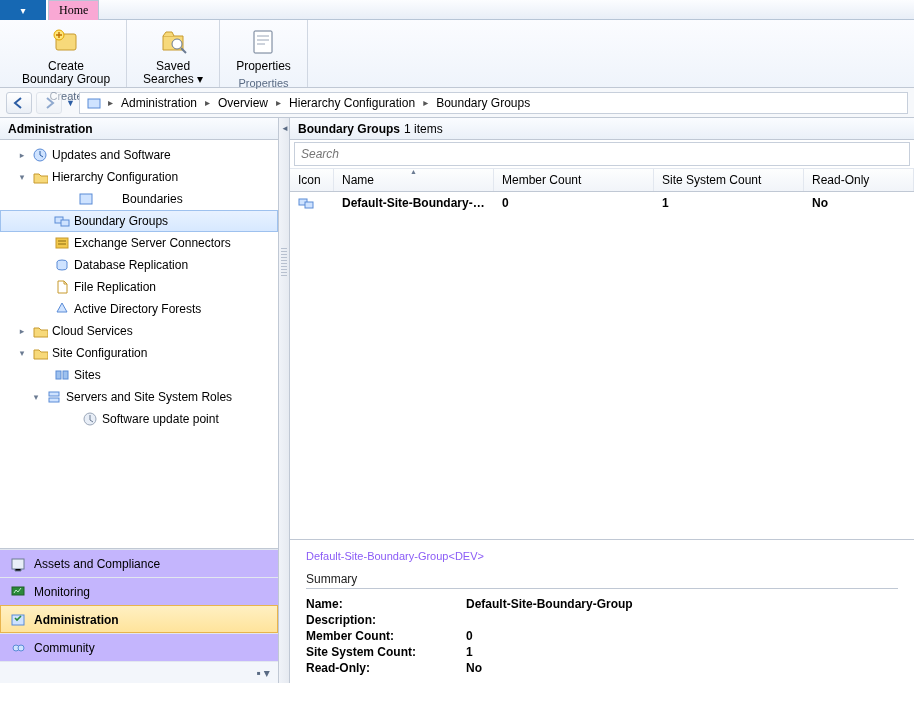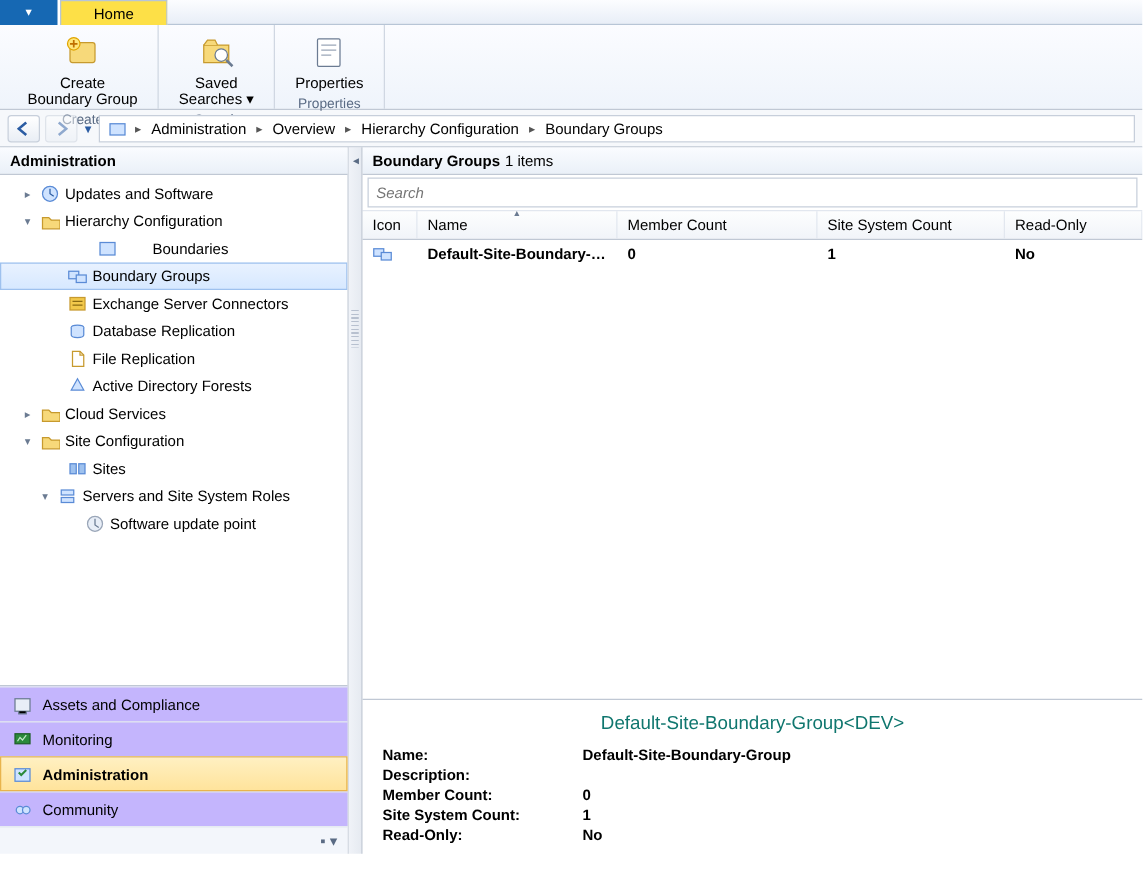--- a/index.html
+++ b/index.html
@@ -1,21 +1,21 @@
 <!DOCTYPE html>
 <html><head>
 <meta charset="utf-8">
 <style>
   * { box-sizing: border-box; margin: 0; padding: 0; font-family: "Segoe UI", Tahoma, sans-serif; font-size: 12px; }
   body { width: 914px; height: 709px; overflow: hidden; background: #fff; color: #000; }
 
   
   .titlebar { height: 20px; background: #fff; display:flex; }
   .handle { width:46px; height:20px; background:#1668b3; display:flex; align-items:center; justify-content:center; color:#fff; font-size:10px;}
-  .tab-home { border:1px solid #b7c5d6; border-bottom:none; padding:2px 26px; margin-left:2px; background:#fde047; height:20px; display:flex; align-items:center; }
+  .tab-home { border:1px solid #b7c5d6; border-bottom:none; padding:2px 10px; margin-left:2px; background:#f9a8d4; height:20px; display:flex; align-items:center;font-family:Liberation Serif, serif; }
   .rest-strip { flex:1; border-bottom:1px solid #b7c5d6; background:linear-gradient(#fcfdff,#e8eef7); }
 
   
   .ribbon { height:68px; border-bottom:1px solid #c0c8d4; background:linear-gradient(#fbfcff,#eff4fb); display:flex; padding:0 6px;}
   .rgrp { border-right:1px solid #d0d7e2; padding:4px 10px 2px 10px; display:flex; flex-direction:column; align-items:center; justify-content:space-between; }
   .rbtn { display:flex; flex-direction:column; align-items:center; gap:2px; padding:2px 6px; cursor:default; text-align:center; line-height:1.1; }
   .rlabel { color:#5a6b84; font-size:11px; padding-top:2px; }
   .icon32 { width:32px; height:32px; display:flex; align-items:center; justify-content:center; }
 
   
@@ -55,21 +55,21 @@
   .search { height:24px; border:1px solid #c7cfdb; margin:2px 4px; display:flex; align-items:center; padding:0 6px; color:#8b96a6; font-style:italic; background:#fff;}
   .cols { display:flex; border-top:1px solid #e2e7ef; border-bottom:1px solid #c0c8d4; background:linear-gradient(#fdfefe,#f1f4f9);}
   .col { border-right:1px solid #e2e7ef; padding:4px 8px; position:relative; }
   .col.sort::after { content:"▲"; font-size:7px; color:#6b7b92; position:absolute; top:-1px; left:50%; transform:translateX(-50%);}
   .row { display:flex; height:22px; align-items:center;font-weight:bold;}
   .cell { padding:0 8px; overflow:hidden; text-overflow:ellipsis; white-space:nowrap;}
   .listbody { flex:1; overflow:auto; }
 
   
   .details { border-top:1px solid #c0c8d4; padding:10px 16px 6px 16px; }
-  .dtitle { font-size:15px; font-weight:400; color:#0f766e; margin-bottom:10px;text-align:center;}
+  .dtitle { font-size:11px; font-weight:400; color:#8b5cf6; margin-bottom:10px;}
   .dsub { border-bottom:1px solid #c0c8d4; padding-bottom:2px; margin-bottom:8px; color:#222;}
   .kv { display:flex; margin:2px 0;font-weight:bold; }
   .kv .k { width:160px; }
 
   
   svg { display:block; }
 </style>
 </head>
 <body>
 
@@ -265,21 +265,21 @@
         <div class="node" style="padding-left: 30px;">
           <span class="twist">▾</span>
           <span class="nodeicon">
             <svg width="16" height="16">
               <rect x="3" y="3" width="10" height="4" fill="#cfe3ff" stroke="#5a8bd6"></rect>
               <rect x="3" y="9" width="10" height="4" fill="#cfe3ff" stroke="#5a8bd6"></rect>
             </svg>
           </span>
           <span>Servers and Site System Roles</span>
         </div>
-        <div class="node" style="padding-left: 52px;">
+        <div class="node" style="padding-left: 66px;">
           <span class="twist"></span>
           <span class="nodeicon">
             <svg width="16" height="16">
               <circle cx="8" cy="8" r="6" fill="#e8eef7" stroke="#9aa6b8"></circle>
               <path d="M8 4v5l3 2" stroke="#6b7b92" fill="none"></path>
             </svg>
           </span>
           <span>Software update point</span>
         </div>
       </div>
@@ -353,20 +353,21 @@
           </div>
           <div class="cell" style="width:160px">Default-Site-Boundary-…</div>
           <div class="cell" style="width:160px">0</div>
           <div class="cell" style="width:150px">1</div>
           <div class="cell" style="width:110px">No</div>
         </div>
       </div>
 
     <div class="details">
       <div class="dtitle">Default-Site-Boundary-Group&lt;DEV&gt;</div>
+      <div class="dsub">Summary</div>
       <div id="kvs">
           <div class="kv">
             <div class="k">Name:</div>
             <div>Default-Site-Boundary-Group<dev></dev></div>
           </div>
           <div class="kv">
             <div class="k">Description:</div>
             <div></div>
           </div>
           <div class="kv">

